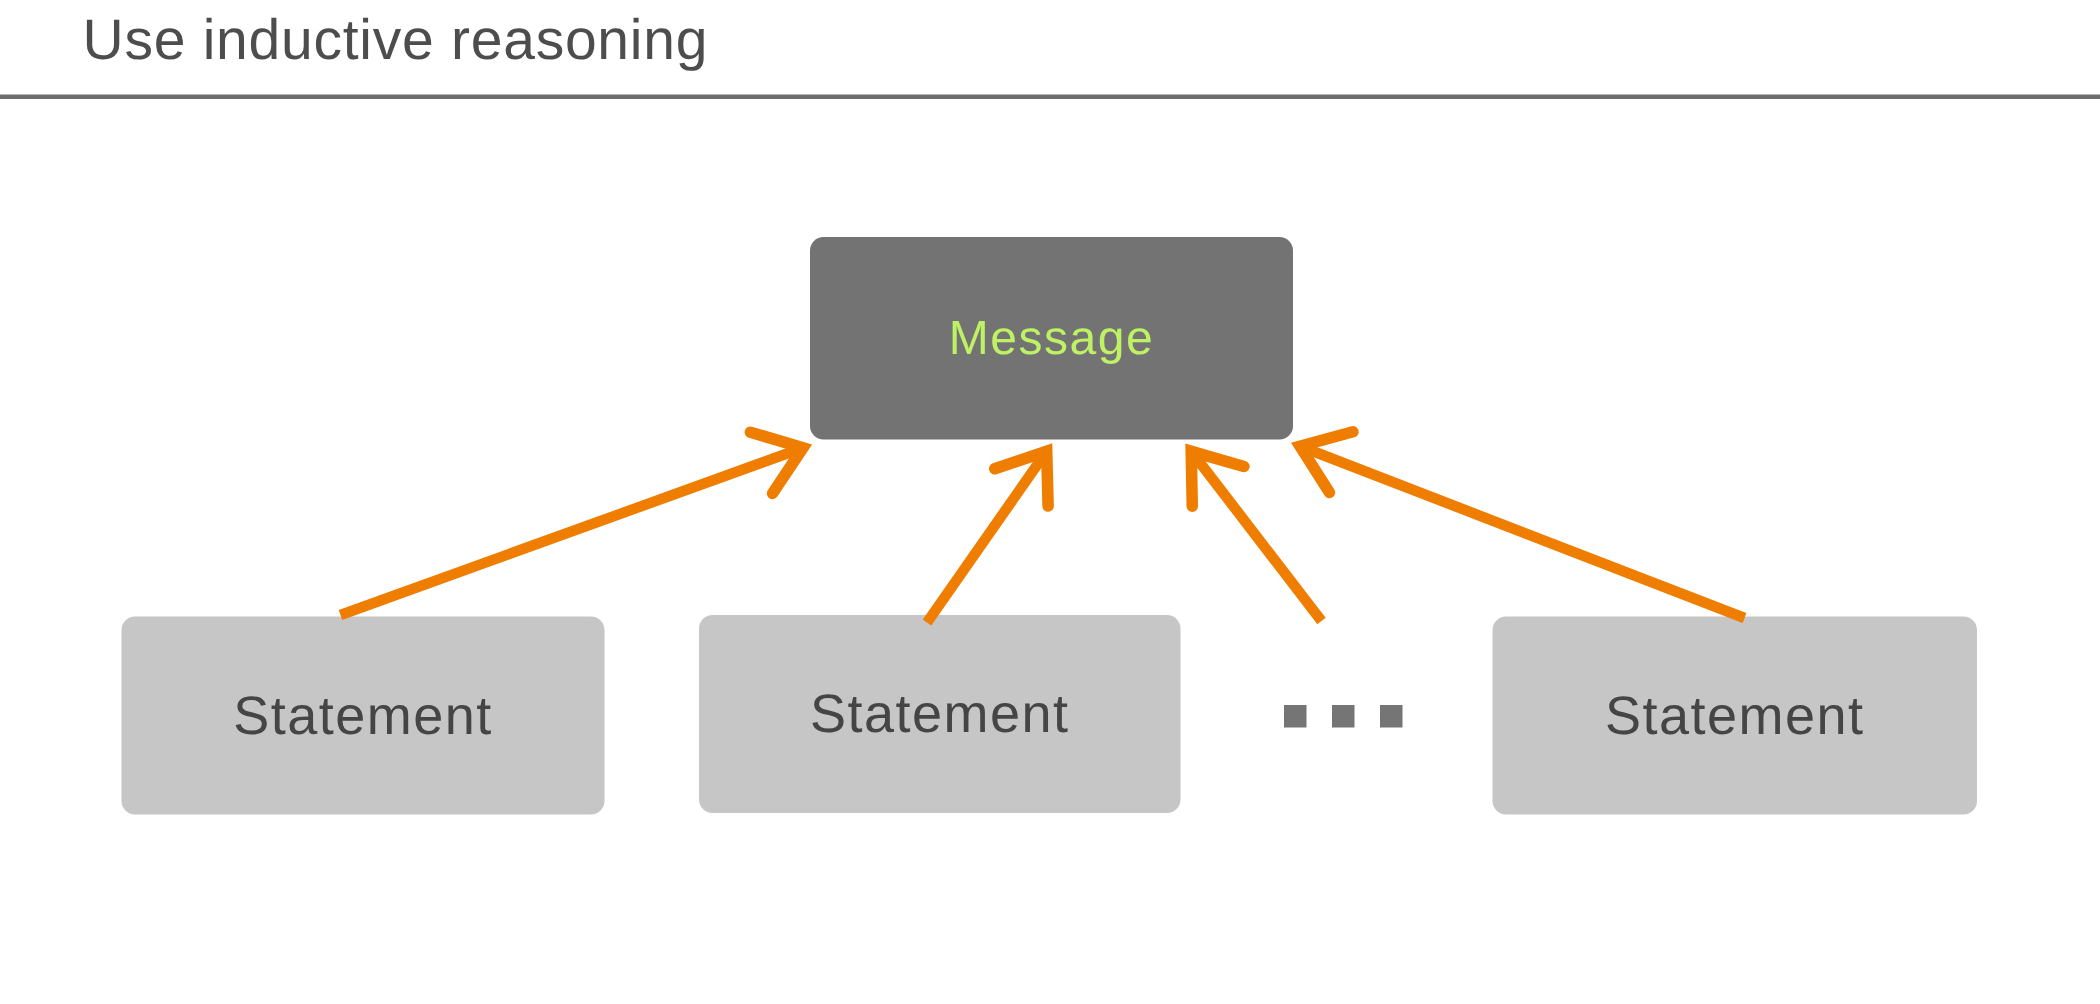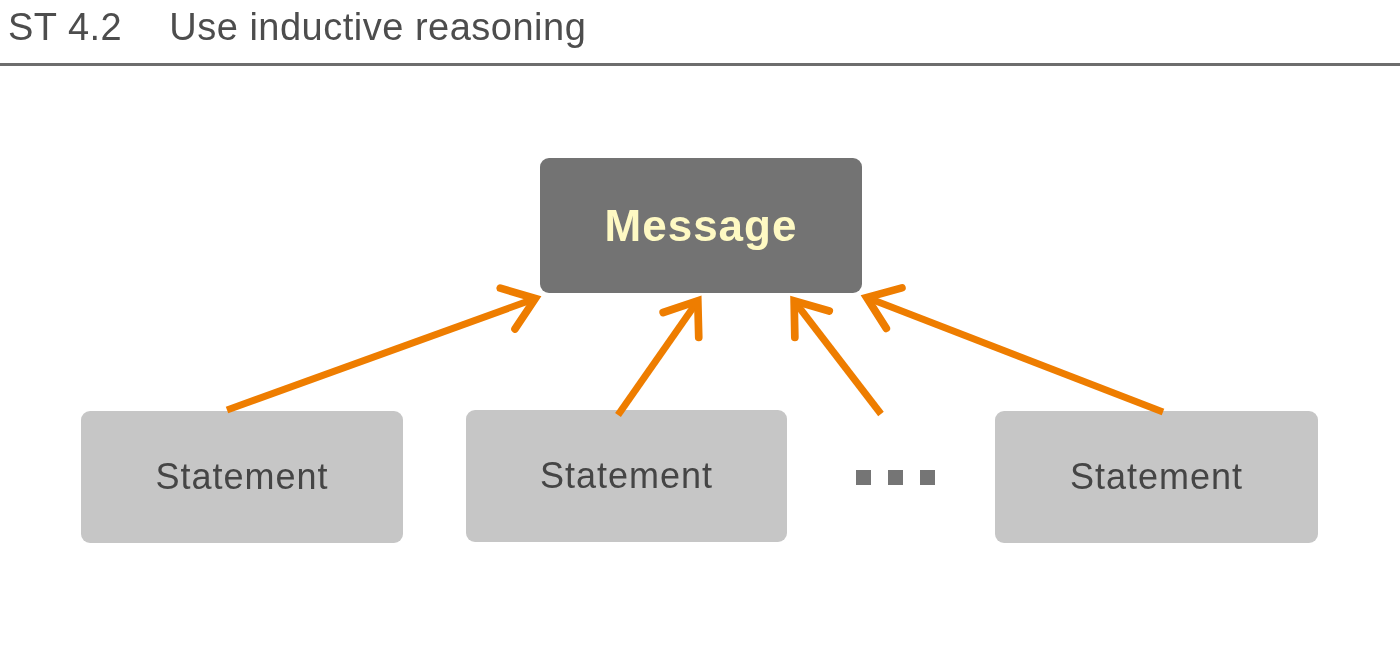--- a/index.html
+++ b/index.html
@@ -48,23 +48,22 @@
     border-radius: 9px;
     letter-spacing: 1px;
     white-space: nowrap;
   }
   .box-message {
     left: 540px;
     top: 158px;
     width: 322px;
     height: 135px;
     background: #737373;
-    color: #fef9c3;
-    font-size: 44px;
-    font-weight: bold;
+    color: #bef264;
+    font-size: 32px;
   }
   .box-statement {
     background: #c6c6c6;
     color: #454545;
     font-size: 36px;
   }
   .box-statement-1 { left: 81px;  top: 411px; width: 322px; height: 132px; }
   .box-statement-2 { left: 466px; top: 410px; width: 321px; height: 132px; }
   .box-statement-3 { left: 995px; top: 411px; width: 323px; height: 132px; }
   
@@ -89,21 +88,20 @@
     height: 669px;
     pointer-events: none;
   }
 </style>
 </head>
 <body>
 
 <div class="slide">
 
   <div class="header">
-    <span class="code-text">ST 4.2</span>
     <span class="title-text">Use inductive reasoning</span>
   </div>
   <div class="header-rule"></div>
 
   <div class="box box-message">
     <span>Message</span>
   </div>
 
   <div class="box box-statement box-statement-1">
     <span>Statement</span>

